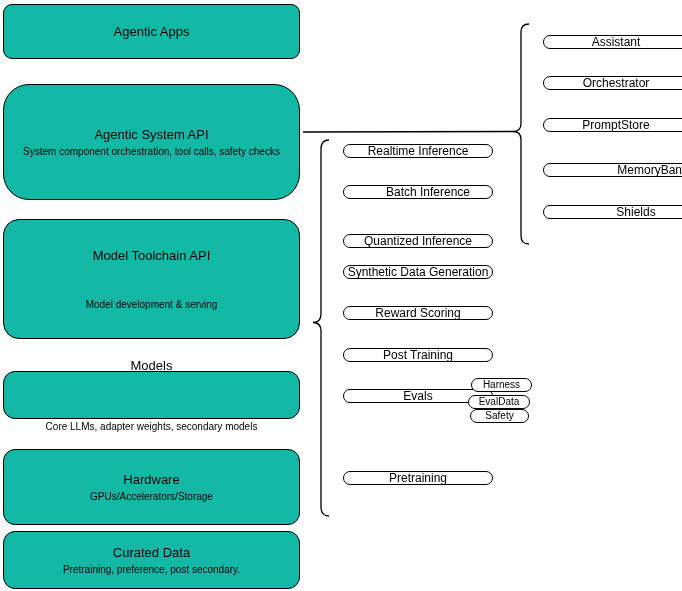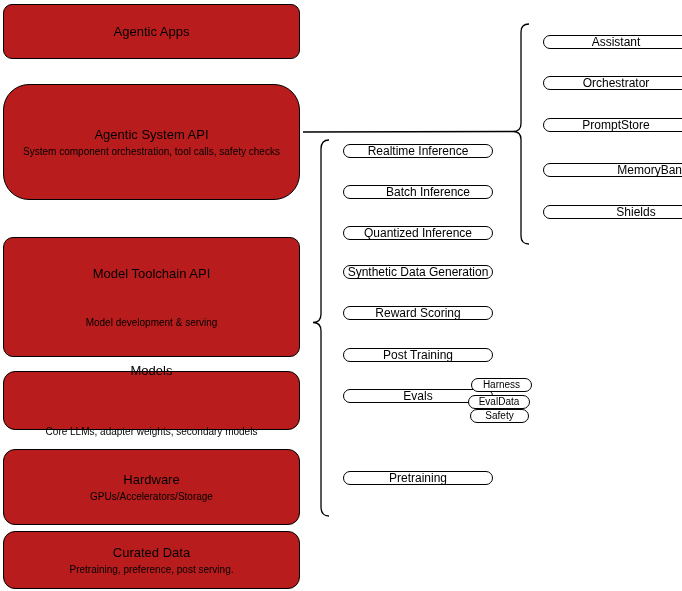--- a/index.html
+++ b/index.html
@@ -22,21 +22,21 @@
     width: 682px; height: 591px;
     pointer-events: none;
   }
   
   .lbox {
     position: absolute;
     left: 3px;
     width: 297px;
     box-sizing: border-box;
     border: 1.2px solid #000000;
-    background: #b91c1c;
+    background: #14b8a6;
     display: flex;
     flex-direction: column;
     align-items: center;
     justify-content: center;
     text-align: center;
   }
   .lbox .title {
     font-size: 13px;
     line-height: 16px;
   }
@@ -91,47 +91,47 @@
 
   <div class="lbox" style="top:4px;height:55px;border-radius:9px;">
     <div class="title">Agentic Apps</div>
   </div>
 
   <div class="lbox" style="top:84px;height:116px;border-radius:26px;">
     <div class="title">Agentic System API</div>
     <div class="subtitle">System component orchestration, tool calls, safety checks</div>
   </div>
 
-  <div class="lbox" style="top:237px;height:120px;border-radius:10px;gap:32px;">
+  <div class="lbox" style="top:219px;height:120px;border-radius:16px;gap:32px;">
     <div class="title">Model Toolchain API</div>
     <div class="subtitle">Model development &amp; serving</div>
   </div>
 
-  <div class="lbox" style="top:371px;height:59px;border-radius:12px;gap:44px;">
+  <div class="lbox" style="top:371px;height:48px;border-radius:12px;gap:44px;">
     <div class="title">Models</div>
     <div class="subtitle">Core LLMs, adapter weights, secondary models</div>
   </div>
 
   <div class="lbox" style="top:449px;height:76px;border-radius:12px;">
     <div class="title">Hardware</div>
     <div class="subtitle">GPUs/Accelerators/Storage</div>
   </div>
 
   <div class="lbox" style="top:531px;height:58px;border-radius:12px;">
     <div class="title">Curated Data</div>
-    <div class="subtitle">Pretraining, preference, post serving.</div>
+    <div class="subtitle">Pretraining, preference, post secondary.</div>
   </div>
 
   <div class="sbox mcol" style="top:144px;">
     <span>Realtime Inference</span>
   </div>
   <div class="sbox mcol" style="top:185px;padding-left:20px;">
     <span>Batch Inference</span>
   </div>
-  <div class="sbox mcol" style="top:226px;">
+  <div class="sbox mcol" style="top:234px;">
     <span>Quantized Inference</span>
   </div>
   <div class="sbox mcol" style="top:306px;">
     <span>Reward Scoring</span>
   </div>
   <div class="sbox mcol" style="top:265px;">
     <span>Synthetic Data Generation</span>
   </div>
   <div class="sbox mcol" style="top:348px;">
     <span>Post Training</span>

